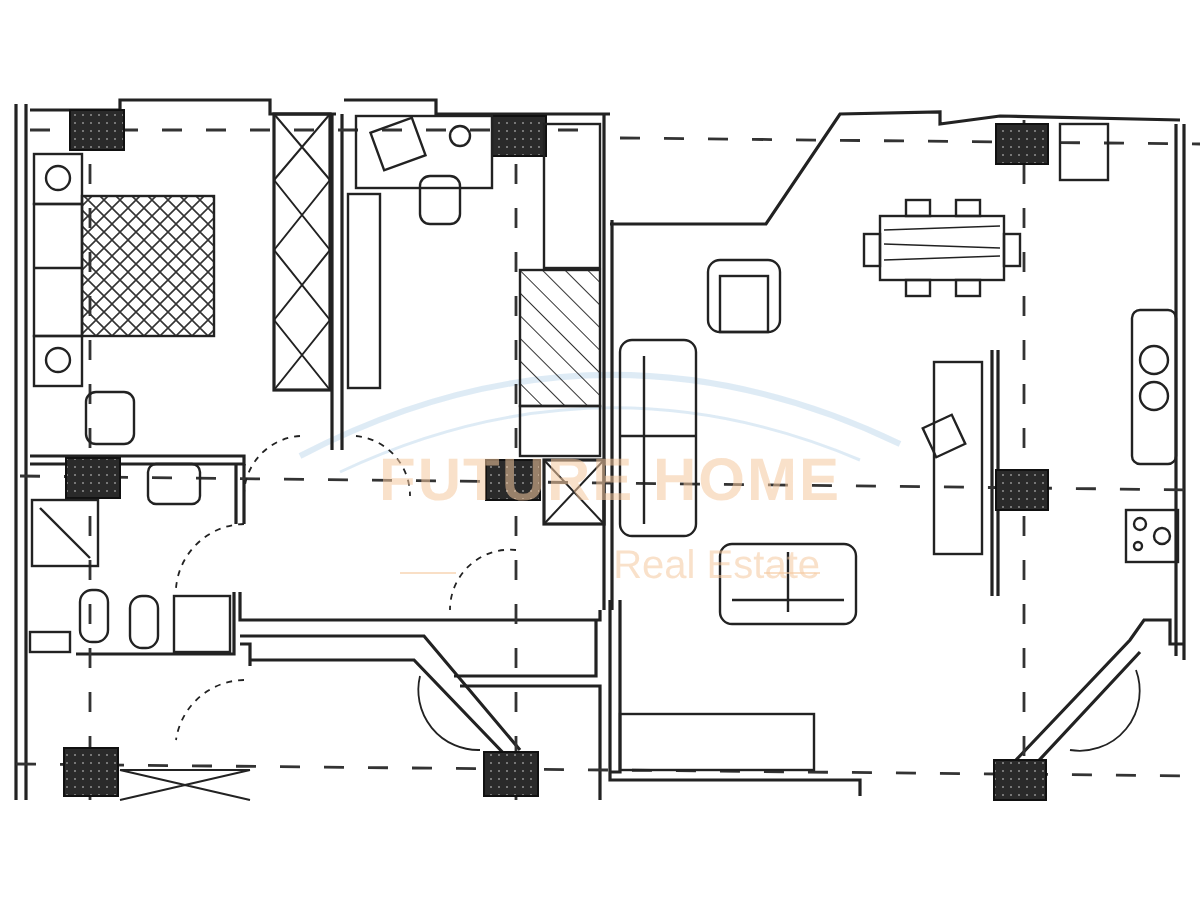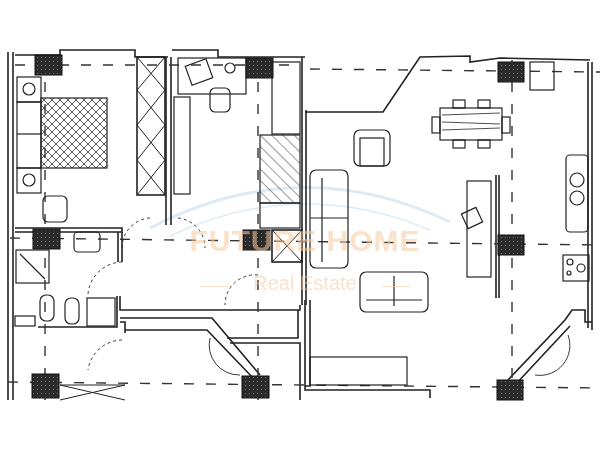--- a/index.html
+++ b/index.html
@@ -1,20 +1,20 @@
 <!DOCTYPE html>
 <html><head>
 <meta charset="utf-8">
 <style>
   html, body { margin:0; padding:0; background:#ffffff; }
   body { width:600px; height:450px; overflow:hidden; position:relative; font-family:"Liberation Sans", sans-serif; }
   #plan { position:absolute; left:0; top:0; width:600px; height:450px; }
   .wm { position:absolute; pointer-events:none; color:#f5c9a0; opacity:0.55; }
   .wm-title { left:180px; top:224px; width:250px; text-align:center; font-size:30px; font-weight:bold; letter-spacing:1px; }
-  .wm-sub { left:200px; top:272px; width:210px; text-align:center; font-size:20px; }
+  .wm-sub { left:200px; top:272px; width:210px; text-align:right; font-size:20px; }
   .wm-line { position:absolute; height:1px; background:#f5c9a0; opacity:0.6; }
 </style>
 </head>
 <body>
 
 <svg id="plan" viewBox="0 0 600 450" xmlns="http://www.w3.org/2000/svg">
   <defs>
     <pattern id="xhatch" width="8" height="8" patternUnits="userSpaceOnUse">
       <path d="M0,0 L8,8 M8,0 L0,8" stroke="#333" stroke-width="0.8"></path>
     </pattern>

